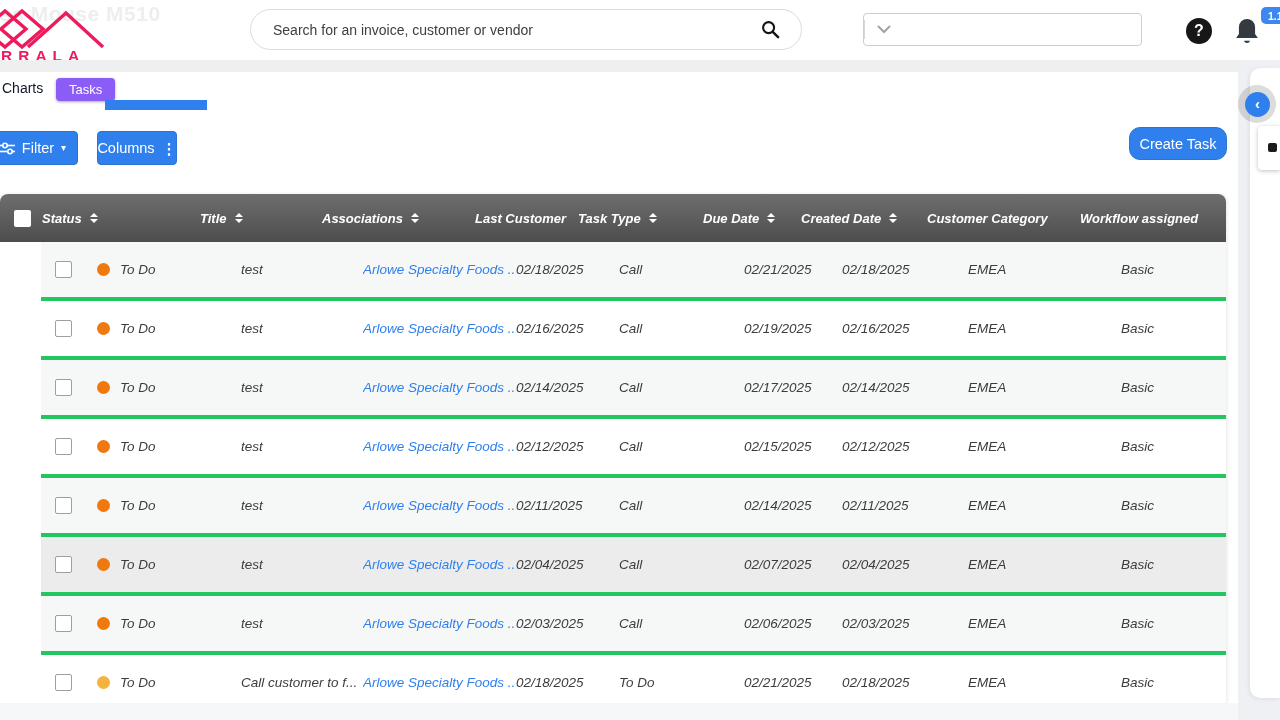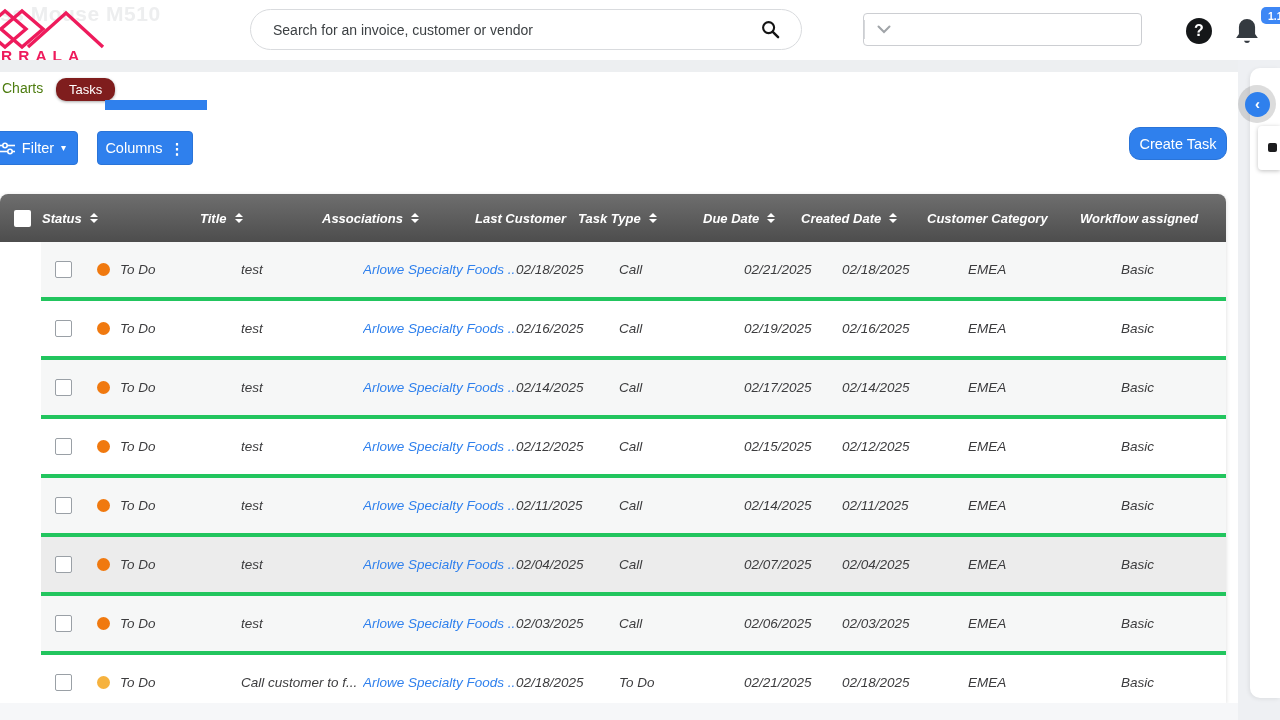--- a/index.html
+++ b/index.html
@@ -23,31 +23,31 @@
   .env-divider { width:1px; height:19px; background:#d6d8db; }
   .env-chevron { width:38px; display:flex; justify-content:center; align-items:center; }
   .help-btn { position:absolute; left:1186px; top:18px; width:26px; height:26px; border-radius:50%;
     background:#151719; color:#fff; display:flex; align-items:center; justify-content:center;
     font-size:16px; font-weight:700; cursor:pointer; }
   .bell-wrap { position:absolute; left:1233px; top:16px; width:28px; height:30px; cursor:pointer; }
   .badge { position:absolute; left:1261px; top:7px; background:#3d87f5; color:#fff; font-size:10.5px;
     font-weight:700; padding:2.5px 7px; border-radius:5px; white-space:nowrap; }
   .band { position:absolute; top:60px; left:0; width:1280px; height:12px; background:#edeff1; }
   
-  .tab-charts { position:absolute; left:2px; top:80px; font-size:14px; color:#4d7c0f;
+  .tab-charts { position:absolute; left:2px; top:80px; font-size:14px; color:#0f172a;
     font-weight:500; cursor:pointer; }
-  .tab-tooltip { position:absolute; left:56px; top:78px; background:#7f1d1d; color:#fff; font-size:13px;
-    padding:4px 13px; border-radius:10px; box-shadow:0 1px 3px rgba(0,0,0,.35); }
+  .tab-tooltip { position:absolute; left:56px; top:78px; background:#8b5cf6; color:#fff; font-size:13px;
+    padding:4px 13px; border-radius:4px; box-shadow:0 1px 3px rgba(0,0,0,.35); }
   .tab-underline { position:absolute; left:105px; top:100px; width:102px; height:10px; background:#2f80ed; }
   
   .btn { position:absolute; background:#2f80ed; color:#fff; border:1px solid #2a74d8; border-radius:4px;
     display:flex; align-items:center; justify-content:center; font-size:14.5px; font-weight:500;
     gap:7px; font-family:inherit; cursor:pointer; }
   #filter-btn { left:-12px; top:131px; width:90px; height:34px; }
-  #columns-btn { left:97px; top:131px; width:96px; height:34px; }
+  #columns-btn { left:97px; top:131px; width:80px; height:34px; }
   #create-task-btn { left:1129px; top:127px; width:98px; height:33px;border-radius:11px; }
   .kebab { font-size:15px; font-weight:700; line-height:1; }
   .caret { font-size:10px; line-height:1; }
   
   .table { position:absolute; left:0; top:194px; width:1226px; height:509px;
     border-radius:8px 8px 0 0; overflow:hidden; box-shadow:0 1px 4px rgba(0,0,0,.15); background:#fff;font-style:italic; }
   .grid { display:grid; grid-template-columns:42px 158px 122px 153px 103px 125px 98px 126px 153px 1fr;
     align-items:center; }
   .thead { height:48px; background:linear-gradient(#6e6e6e,#4d4d4d); color:#fff; }
   .th { font-size:13px; font-weight:600; display:flex; align-items:center; cursor:pointer; }

